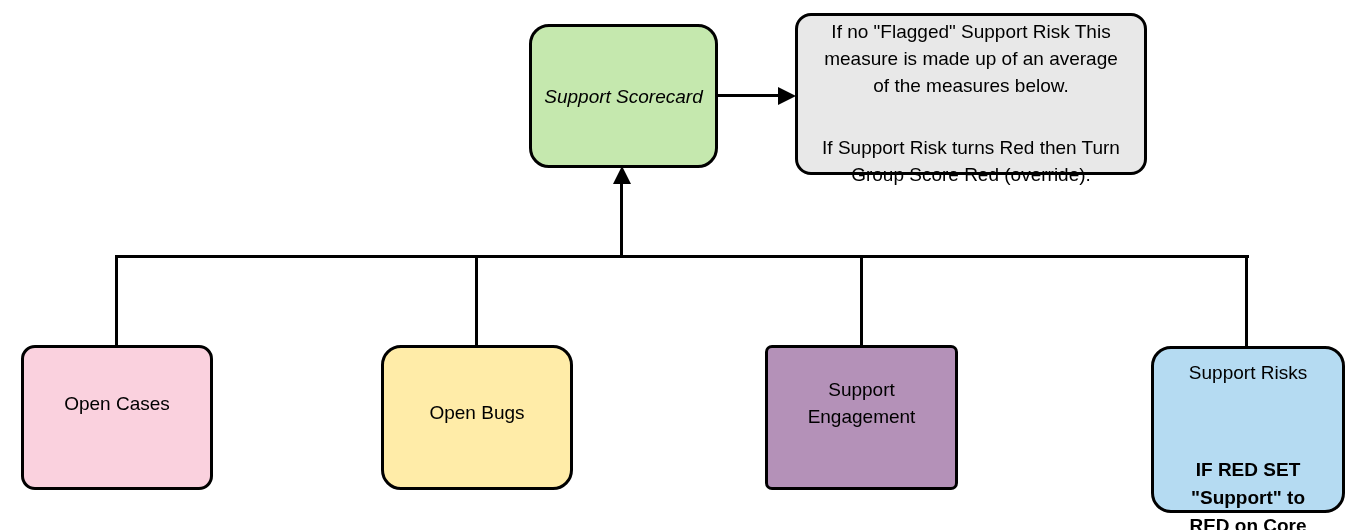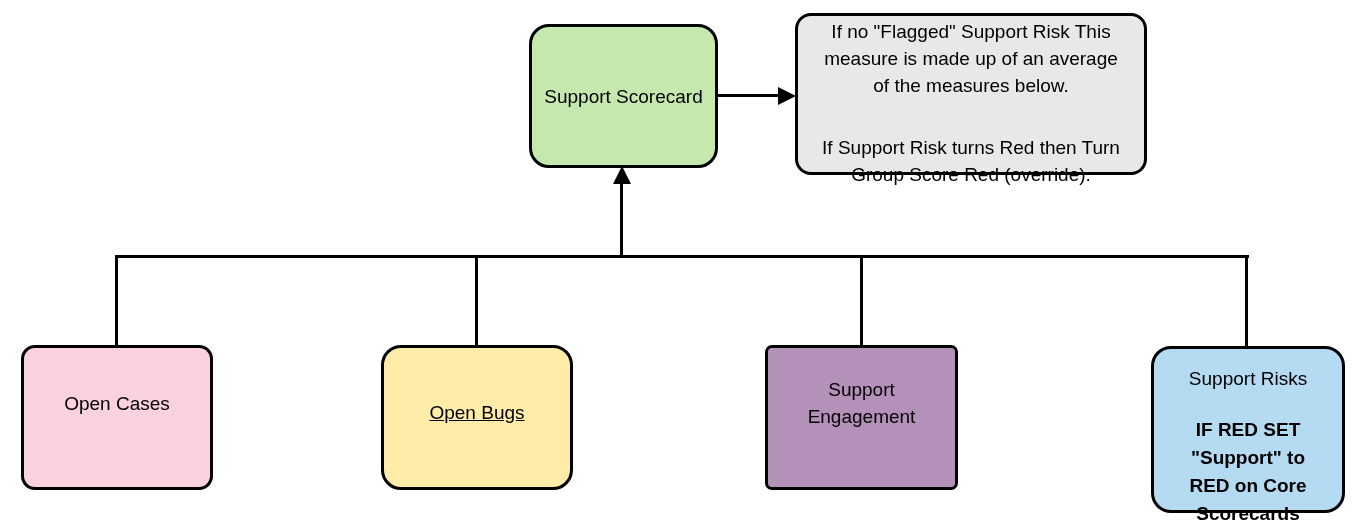--- a/index.html
+++ b/index.html
@@ -23,29 +23,30 @@
     display: flex;
     align-items: center;
     justify-content: center;
     text-align: center;
     font-size: 19px;
     color: #000000;
     line-height: 27px;
   }
   #node-support-scorecard { left: 529px; top: 24px;  width: 189px; height: 144px; }
   #node-open-cases        { left: 21px;  top: 345px; width: 192px; height: 145px; padding-bottom: 29px; border-radius: 14px; }
-  #node-open-bugs         { left: 381px; top: 345px; width: 192px; height: 145px; padding-bottom: 11px; text-decoration: underline; }
+  #node-open-bugs         { left: 381px; top: 345px; width: 192px; height: 145px; padding-bottom: 11px; }
   #node-support-engagement{ left: 765px; top: 345px; width: 193px; height: 145px; padding-bottom: 29px; border-radius: 7px; }
   #node-support-engagement .node-label { max-width: 125px; }
   #node-support-risks {
     left: 1151px; top: 346px; width: 194px; height: 167px;
     flex-direction: column;
     justify-content: flex-start;
-    padding-top: 16px;
+    padding-top: 10px;
     align-items: center;
+    gap: 46px;
   }
   #node-support-risks .node-sublabel {
     font-weight: bold;
     margin-top: 24px;
     width: 150px;
     line-height: 28px;
   }
   #note-box {
     position: absolute;
     left: 795px; top: 13px; width: 352px; height: 162px;
@@ -92,21 +93,21 @@
   <div class="line" style="left:475px; top:255px; width:3px; height:92px;"></div>
   <div class="line" style="left:860px; top:255px; width:3px; height:92px;"></div>
   <div class="line" style="left:1245px; top:255px; width:3px; height:93px;"></div>
 
   <div class="line" style="left:620px; top:180px; width:3px; height:78px;"></div>
   <div class="arrowhead" id="arrowhead-up"></div>
 
   <div class="line" style="left:718px; top:94px; width:62px; height:3px;"></div>
   <div class="arrowhead" id="arrowhead-right"></div>
 
-  <div class="node" id="node-support-scorecard" style="background-color: rgb(197, 232, 174);">
+  <div class="node" id="node-support-scorecard" style="background-color: rgb(197, 232, 174); font-style: italic;">
     <span class="node-label">Support Scorecard</span>
   </div>
 
   <div id="note-box" style="background-color: rgb(232, 232, 232);">
     <div class="note-p1">If no "Flagged" Support Risk This measure is made up of an average of the measures below.</div>
     <div class="note-p2">If Support Risk turns Red then Turn Group Score Red (override).</div>
   </div>
 
   <div class="node" id="node-open-cases" style="background-color: rgb(250, 209, 222);">
     <span class="node-label">Open Cases</span>

